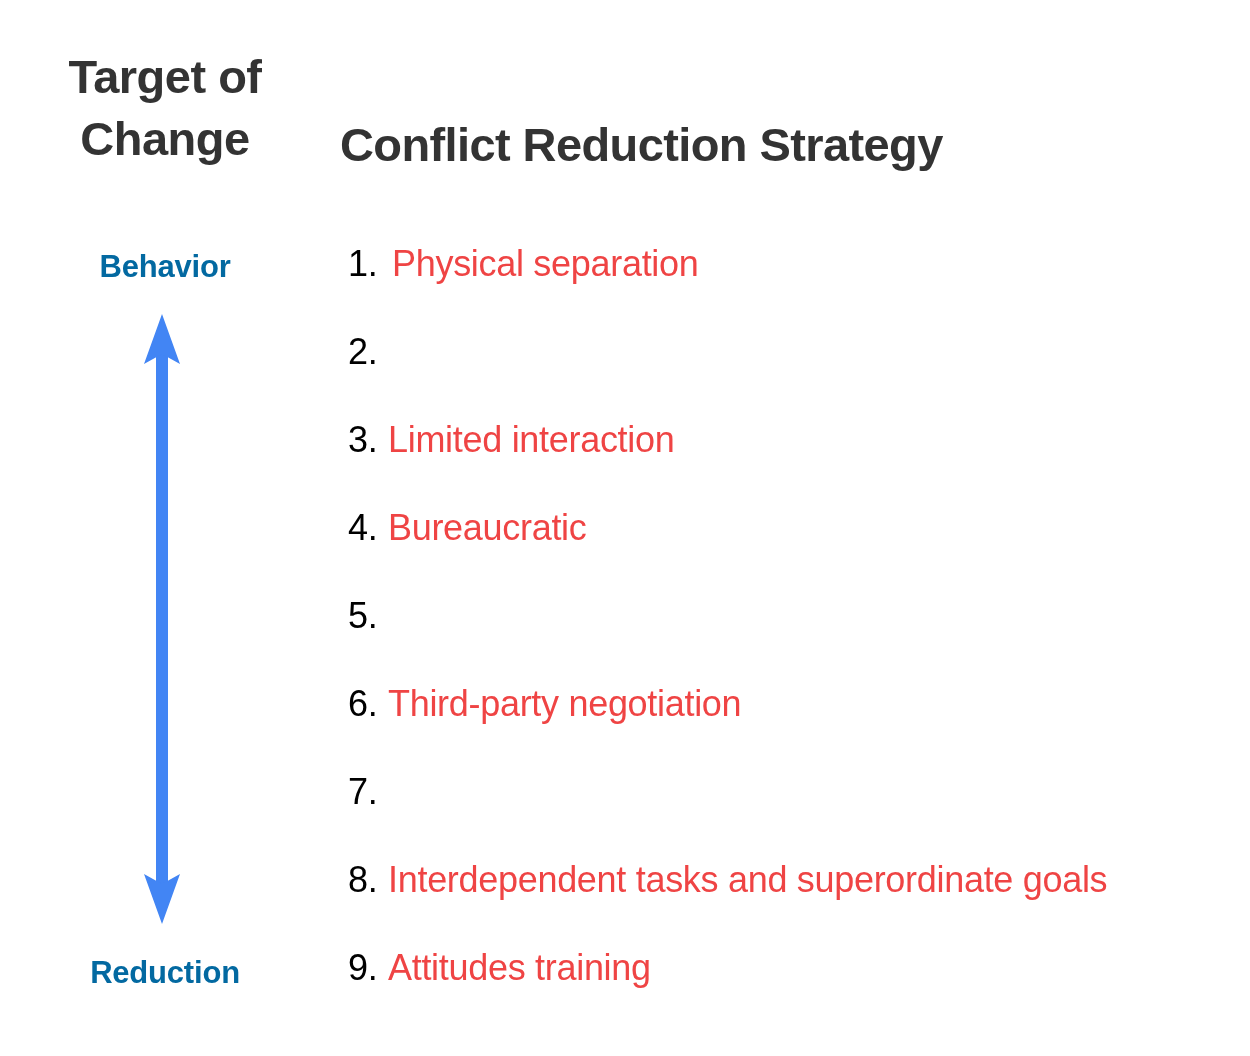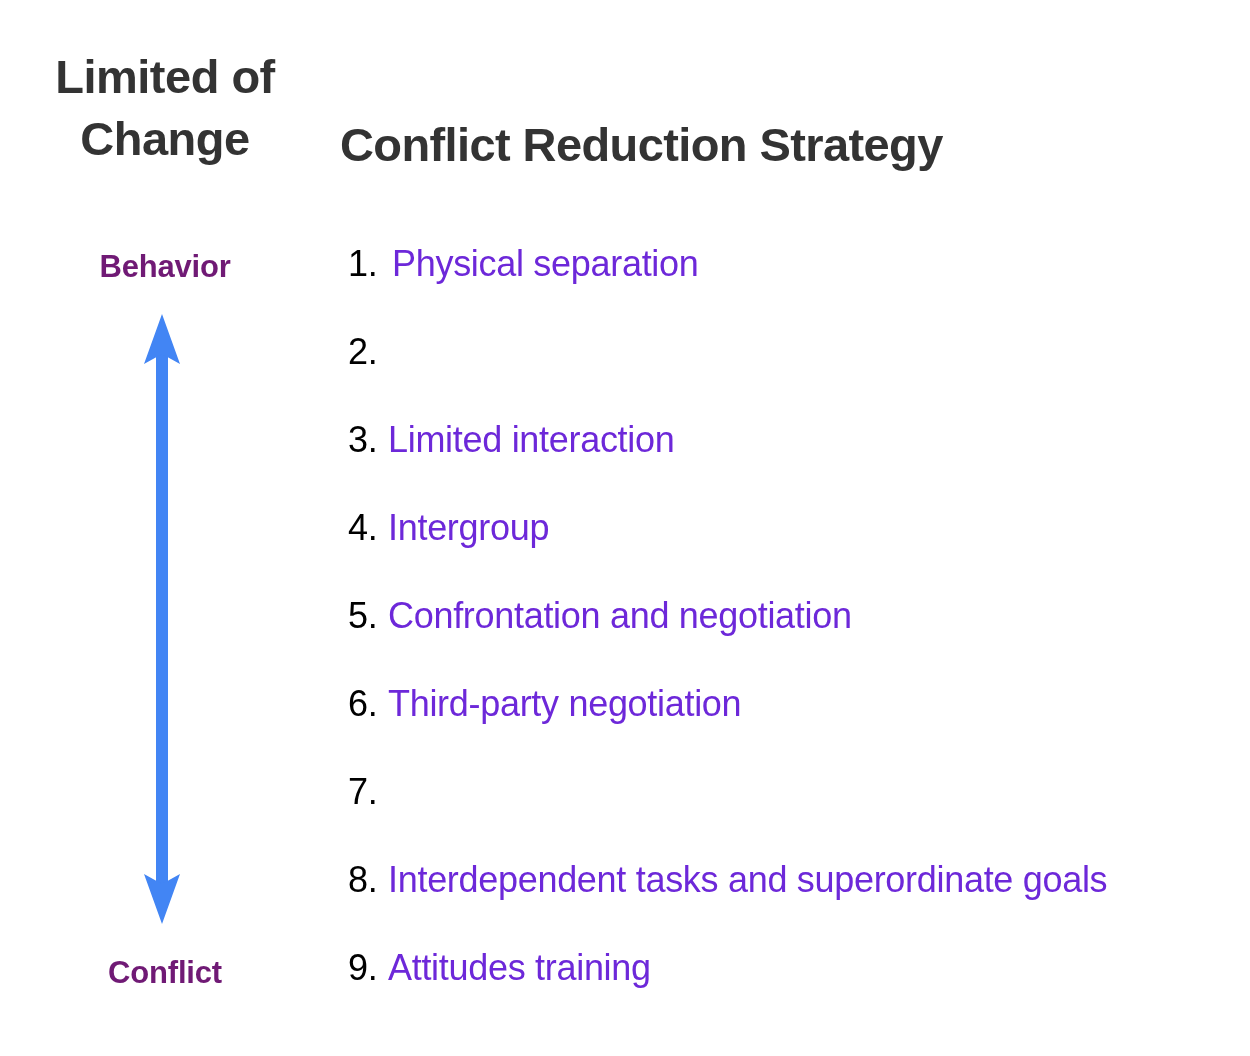--- a/index.html
+++ b/index.html
@@ -37,21 +37,21 @@
     white-space: nowrap;
   }
 
   .axis-label {
     position: absolute;
     width: 250px;
     left: 40px;
     text-align: center;
     font-size: 31px;
     font-weight: bold;
-    color: #701a75;
+    color: #0369a1;
     letter-spacing: -0.2px;
   }
   #label-top    { top: 249px; }
   #label-bottom { top: 955px; }
 
   
   .arrow-wrap {
     position: absolute;
     left: 130px;
     top: 314px;
@@ -89,77 +89,76 @@
   }
   .row-num {
     font-size: 36px;
     color: #000000;
     flex: 0 0 auto;
     min-width: 40px;
     letter-spacing: -0.3px;
   }
   .row-text {
     font-size: 36px;
-    color: #6d28d9;
+    color: #ef4444;
     white-space: nowrap;
     letter-spacing: -0.3px;
   }
   
   .list-row:first-child .row-num { min-width: 44px; }
 </style>
 </head>
 <body>
 
 <div id="canvas">
 
   <div class="left-col">
-    <div class="col-heading">Limited of</div>
+    <div class="col-heading">Target of</div>
     <div class="col-heading">Change</div>
   </div>
 
   <div class="axis-label" id="label-top">Behavior</div>
 
   <div class="arrow-wrap">
     <svg width="64" height="610" viewBox="0 0 64 610" xmlns="http://www.w3.org/2000/svg">
       <g fill="#4285F4">
 
         <rect x="26" y="40" width="12" height="530"></rect>
 
         <path d="M32 0 L50 50 L32 40 L14 50 Z"></path>
 
         <path d="M32 610 L14 560 L32 570 L50 560 Z"></path>
       </g>
     </svg>
   </div>
 
-  <div class="axis-label" id="label-bottom">Conflict</div>
+  <div class="axis-label" id="label-bottom">Reduction</div>
 
   <div class="right-col">
     <div class="main-heading">Conflict Reduction Strategy</div>
   </div>
 
   <div class="strategy-list" id="strategy-list">
       <div class="list-row">
         <span class="row-num">1.</span>
         <span class="row-text">Physical separation</span>
       </div>
       <div class="list-row">
         <span class="row-num">2.</span>
       </div>
       <div class="list-row">
         <span class="row-num">3.</span>
         <span class="row-text">Limited interaction</span>
       </div>
       <div class="list-row">
         <span class="row-num">4.</span>
-        <span class="row-text">Intergroup</span>
+        <span class="row-text">Bureaucratic</span>
       </div>
       <div class="list-row">
         <span class="row-num">5.</span>
-        <span class="row-text">Confrontation and negotiation</span>
       </div>
       <div class="list-row">
         <span class="row-num">6.</span>
         <span class="row-text">Third-party negotiation</span>
       </div>
       <div class="list-row">
         <span class="row-num">7.</span>
       </div>
       <div class="list-row">
         <span class="row-num">8.</span>

